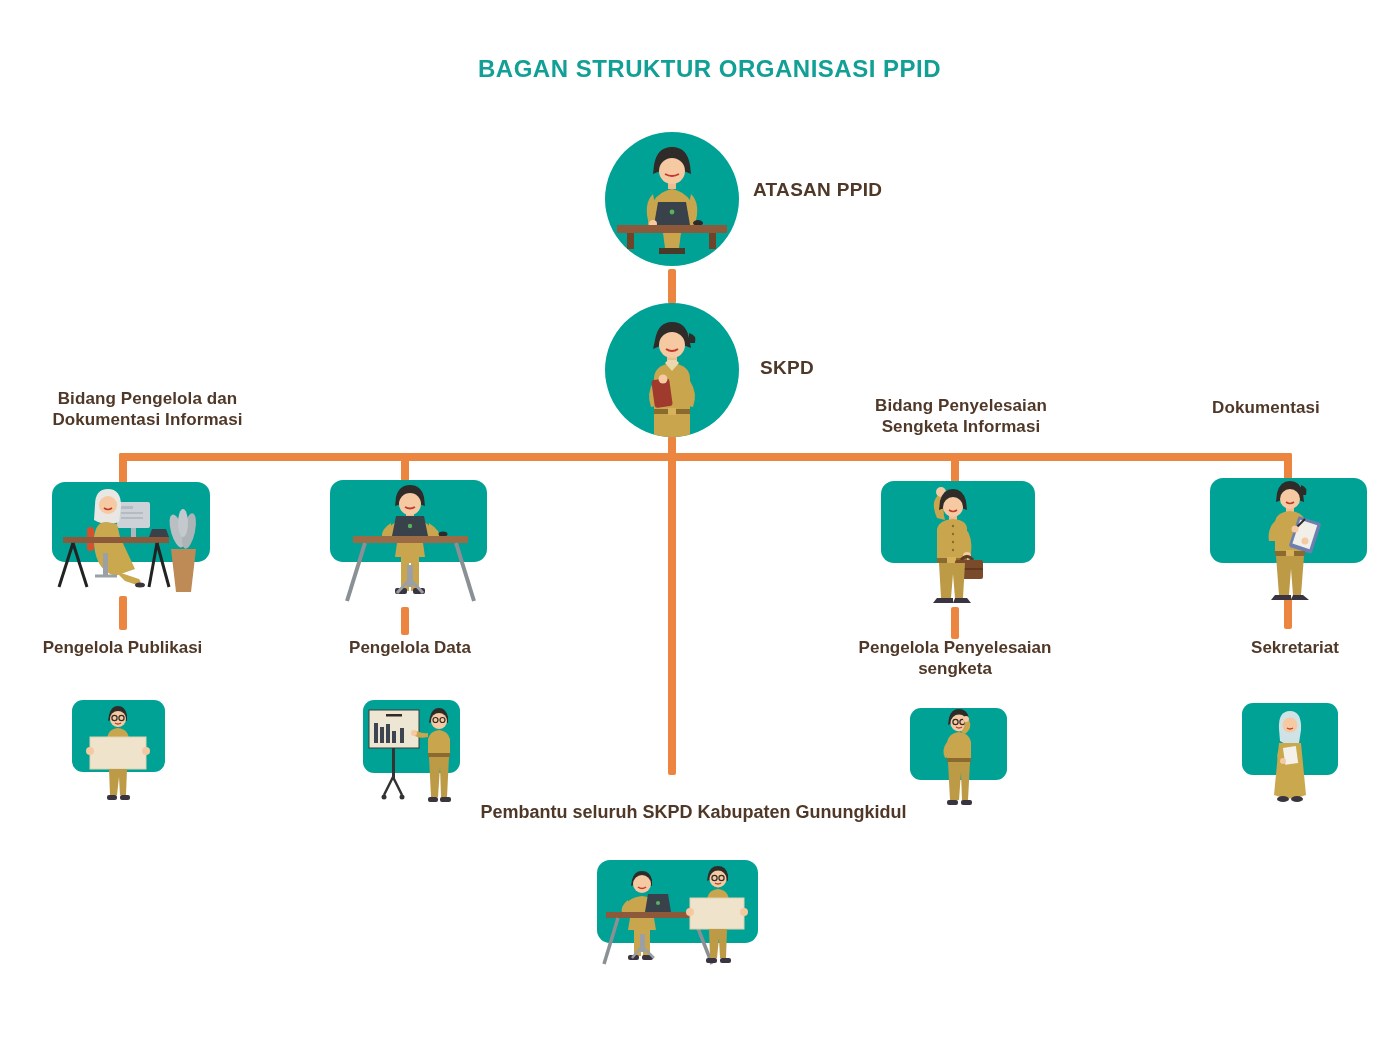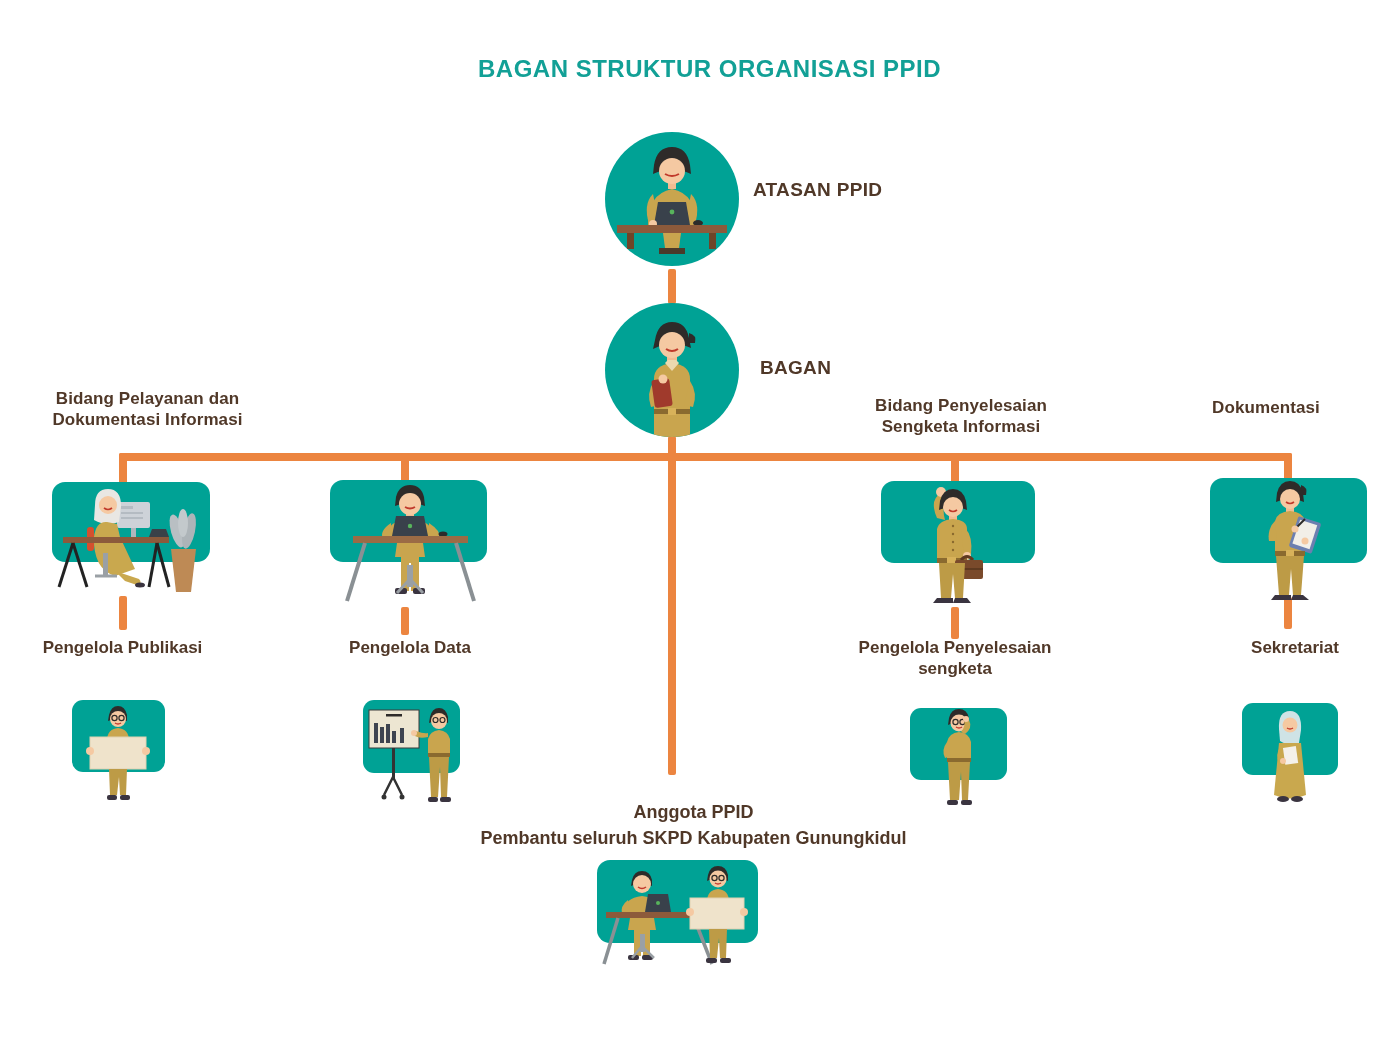--- a/index.html
+++ b/index.html
@@ -93,23 +93,23 @@
       <path d="M49 134 L49 76 Q49 62 67 60 Q85 62 85 76 L85 134 Z" fill="#C9A54E"></path>
       <path d="M60 60 L67 68 L74 60 L71 57 L63 57 Z" fill="#EBD9AE"></path>
       <path d="M49 78 Q41 90 46 104 L55 102 Z" fill="#C9A54E"></path>
       <path d="M85 78 Q93 90 88 104 L79 102 Z" fill="#C9A54E"></path>
       <rect x="48" y="76" width="18" height="28" rx="3" fill="#A03A2C" transform="rotate(-8 57 90)"></rect>
       <circle cx="58" cy="76" r="4.5" fill="#F5C9A2"></circle>
       <rect x="49" y="106" width="36" height="5" fill="#8A6A2F"></rect>
       <rect x="63" y="105" width="8" height="7" fill="#D8B25A"></rect>
     </g>
   </svg>
-  <div class="nodelabel" style="left:760px;top:357px">BAGAN</div>
-
-  <div class="btitle" style="left:35px;top:388px;width:225px">Bidang Pelayanan dan Dokumentasi Informasi</div>
+  <div class="nodelabel" style="left:760px;top:357px">SKPD</div>
+
+  <div class="btitle" style="left:35px;top:388px;width:225px">Bidang Pengelola dan Dokumentasi Informasi</div>
   <div class="btitle" style="left:851px;top:395px;width:220px">Bidang Penyelesaian Sengketa Informasi</div>
   <div class="btitle" style="left:1186px;top:397px;width:160px">Dokumentasi</div>
 
   <svg class="abs" style="left:45px;top:475px" width="175" height="130" viewBox="0 0 175 130">
     <rect x="7" y="7" width="158" height="80" rx="13" fill="#00A295"></rect>
     <rect x="72" y="27" width="33" height="26" rx="2" fill="#CDD2D8"></rect>
     <rect x="76" y="31" width="12" height="3" fill="#B4BBC2"></rect>
     <rect x="76" y="37" width="22" height="2" fill="#B4BBC2"></rect>
     <rect x="76" y="42" width="22" height="2" fill="#B4BBC2"></rect>
     <rect x="86" y="53" width="5" height="9" fill="#AFB6BC"></rect>
@@ -274,21 +274,20 @@
     <path d="M52 33 Q55 35 58 33" stroke="#C0392B" stroke-width="1.3" fill="none"></path>
     <path d="M44 48 L66 48 L71 100 Q55 107 39 100 Z" fill="#C9A84E"></path>
     <path d="M45 52 Q40 60 44 68 L50 66 Z" fill="#C9A84E"></path>
     <rect x="49" y="52" width="13" height="17" fill="#F4F1EA" transform="rotate(-8 55 60)"></rect>
     <circle cx="48" cy="66" r="3" fill="#F5C9A2"></circle>
     <ellipse cx="48" cy="104" rx="6" ry="3" fill="#3A3440"></ellipse>
     <ellipse cx="62" cy="104" rx="6" ry="3" fill="#3A3440"></ellipse>
   </svg>
 
   <div class="bottomlabels">
-    <div>Anggota PPID</div>
     <div>Pembantu seluruh SKPD Kabupaten Gunungkidul</div>
   </div>
 
   <svg class="abs" style="left:580px;top:852px" width="190" height="125" viewBox="0 0 190 125">
     <rect x="17" y="8" width="161" height="83" rx="13" fill="#00A295"></rect>
     <path d="M52 28 Q54 19 62 19 Q70 19 72 28 L72 34 Q62 28 51 34 Z" fill="#2E2B29"></path>
     <circle cx="62" cy="32" r="9" fill="#F5C9A2"></circle>
     <path d="M58 35 Q62 38 66 35" stroke="#C0392B" stroke-width="1.5" fill="none"></path>
     <path d="M44 60 Q44 46 62 44 Q80 46 80 60 Z" fill="#C9A54E"></path>
     <path d="M48 48 Q40 54 42 62 L50 62 Z" fill="#C9A54E"></path>

